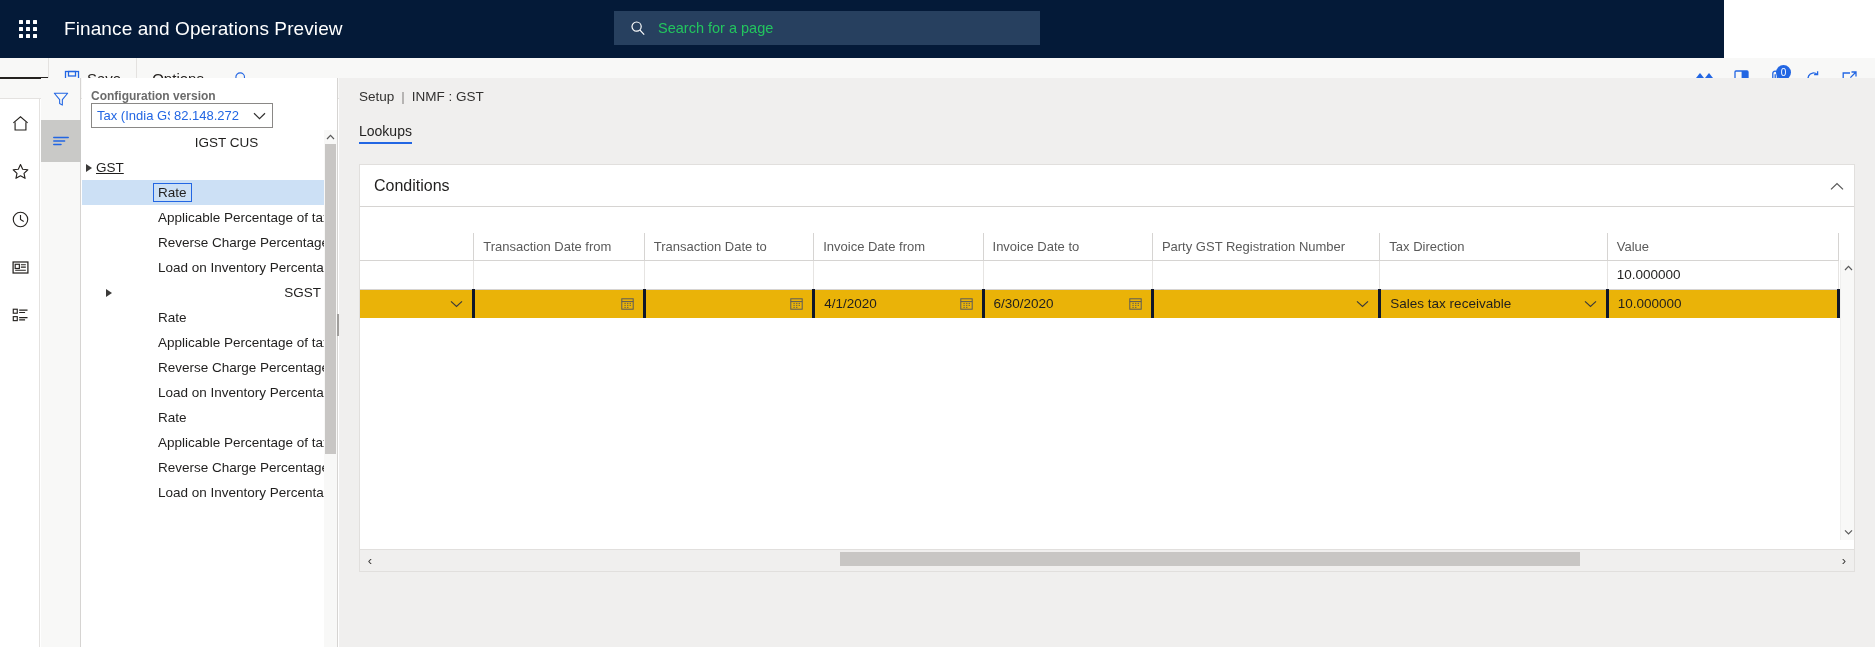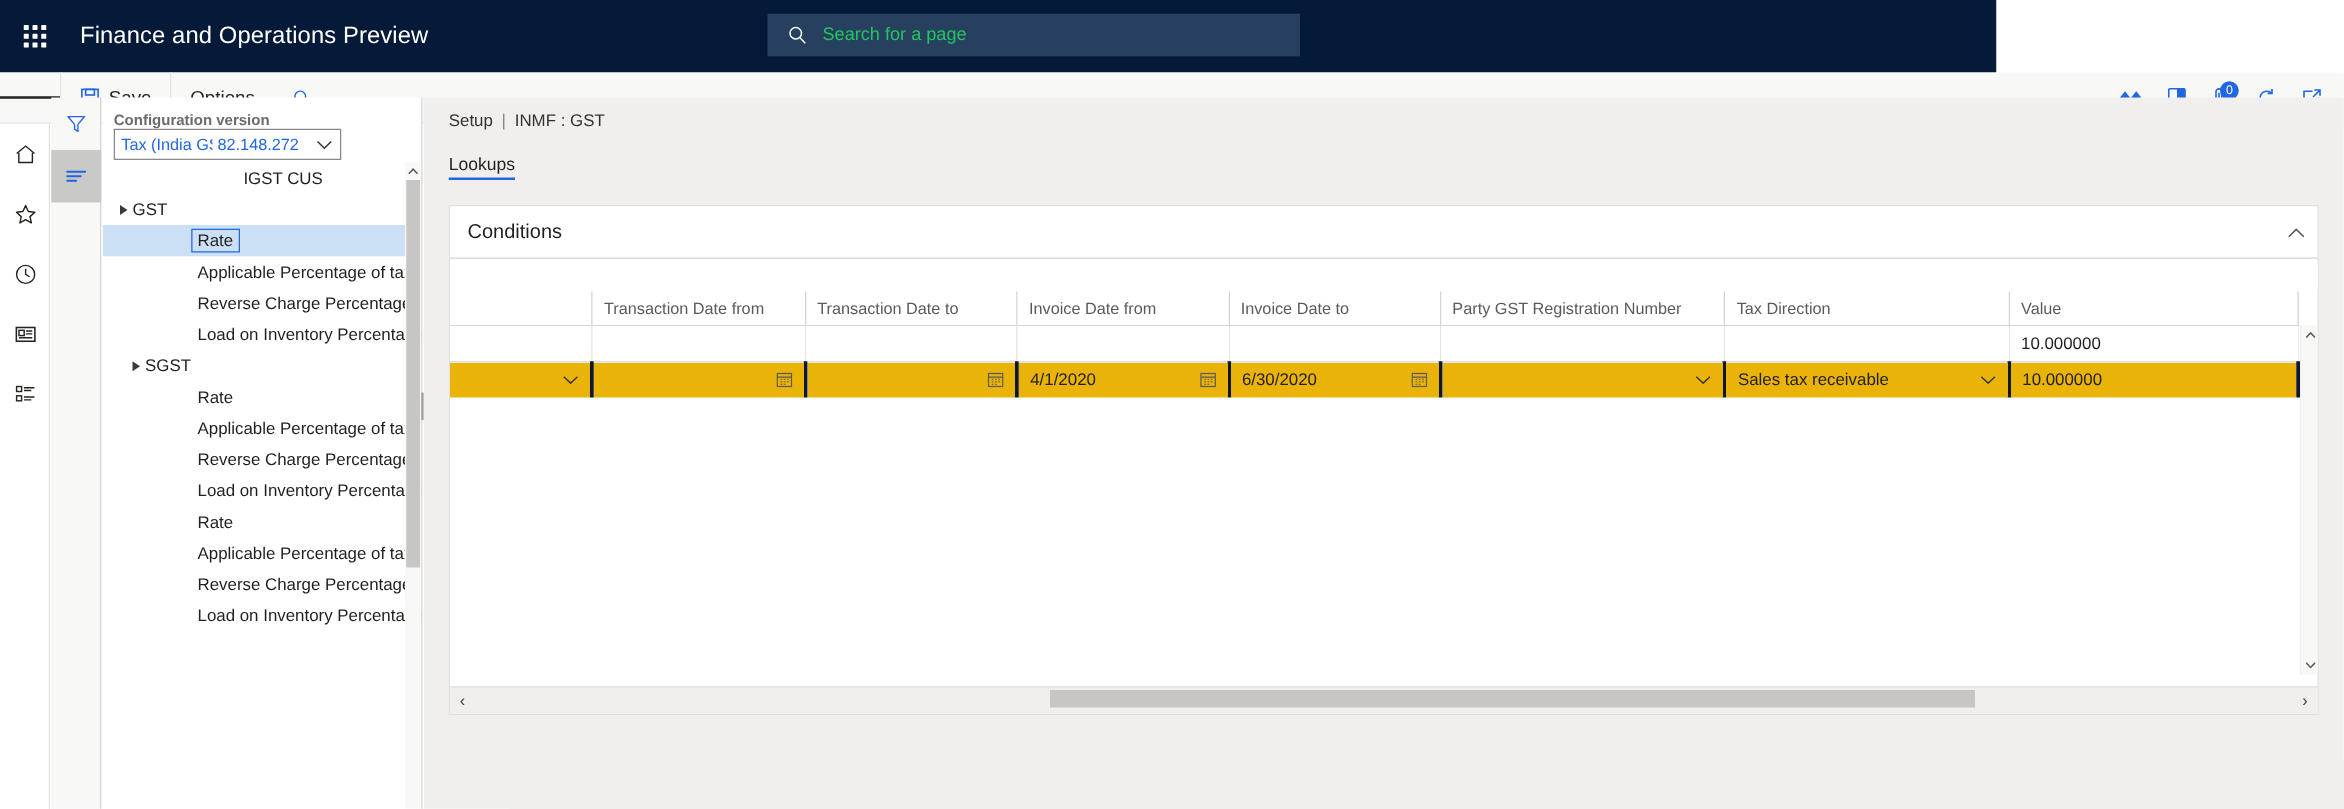--- a/index.html
+++ b/index.html
@@ -6,21 +6,21 @@
   html, body {
     width: 1875px; height: 647px;
     font-family: "Liberation Sans", sans-serif;
     background: #ffffff;
     overflow: hidden;
   }
 
   
   .top-header {
     position: absolute; top: 0; left: 0;
-    width: 1597px; height: 58px;
+    width: 1724px; height: 58px;
     background: #041A38;
     display: flex; align-items: center;
   }
   .waffle {
     width: 56px; height: 58px;
     display: flex; align-items: center; justify-content: center;
     cursor: pointer;
   }
   .waffle-grid {
     display: grid;
@@ -437,21 +437,21 @@
         <path d="M1 1.2 6.5 6.6 12 1.2" fill="none" stroke="#323130" stroke-width="1.2"></path>
       </svg>
     </span>
   </div>
 
   <div class="tree" id="tree-container">
       <div class="tnode" style="padding-left: 36px; justify-content: center;">
         <span class="tw"></span>
         <span class="tlabel">IGST CUS</span>
       </div>
-      <div class="tnode" style="padding-left: 10px;">
+      <div class="tnode" style=" text-decoration: underline;">
         <span class="tw">
           <span class="tri"></span>
         </span>
         <span class="tlabel">GST</span>
       </div>
       <div class="tnode selected" style="padding-left: 62px;">
         <span class="tw"></span>
         <span class="tlabel">Rate</span>
       </div>
       <div class="tnode" style="padding-left: 62px;">
@@ -459,21 +459,21 @@
         <span class="tlabel">Applicable Percentage of tax</span>
       </div>
       <div class="tnode" style="padding-left: 62px;">
         <span class="tw"></span>
         <span class="tlabel">Reverse Charge Percentage</span>
       </div>
       <div class="tnode" style="padding-left: 62px;">
         <span class="tw"></span>
         <span class="tlabel">Load on Inventory Percentage</span>
       </div>
-      <div class="tnode" style="padding-left: 20px;">
+      <div class="tnode" style="padding-left: 20px; justify-content: space-between;">
         <span class="tw">
           <span class="tri"></span>
         </span>
         <span class="tlabel">SGST</span>
       </div>
       <div class="tnode" style="padding-left: 62px;">
         <span class="tw"></span>
         <span class="tlabel">Rate</span>
       </div>
       <div class="tnode" style="padding-left: 62px;">

